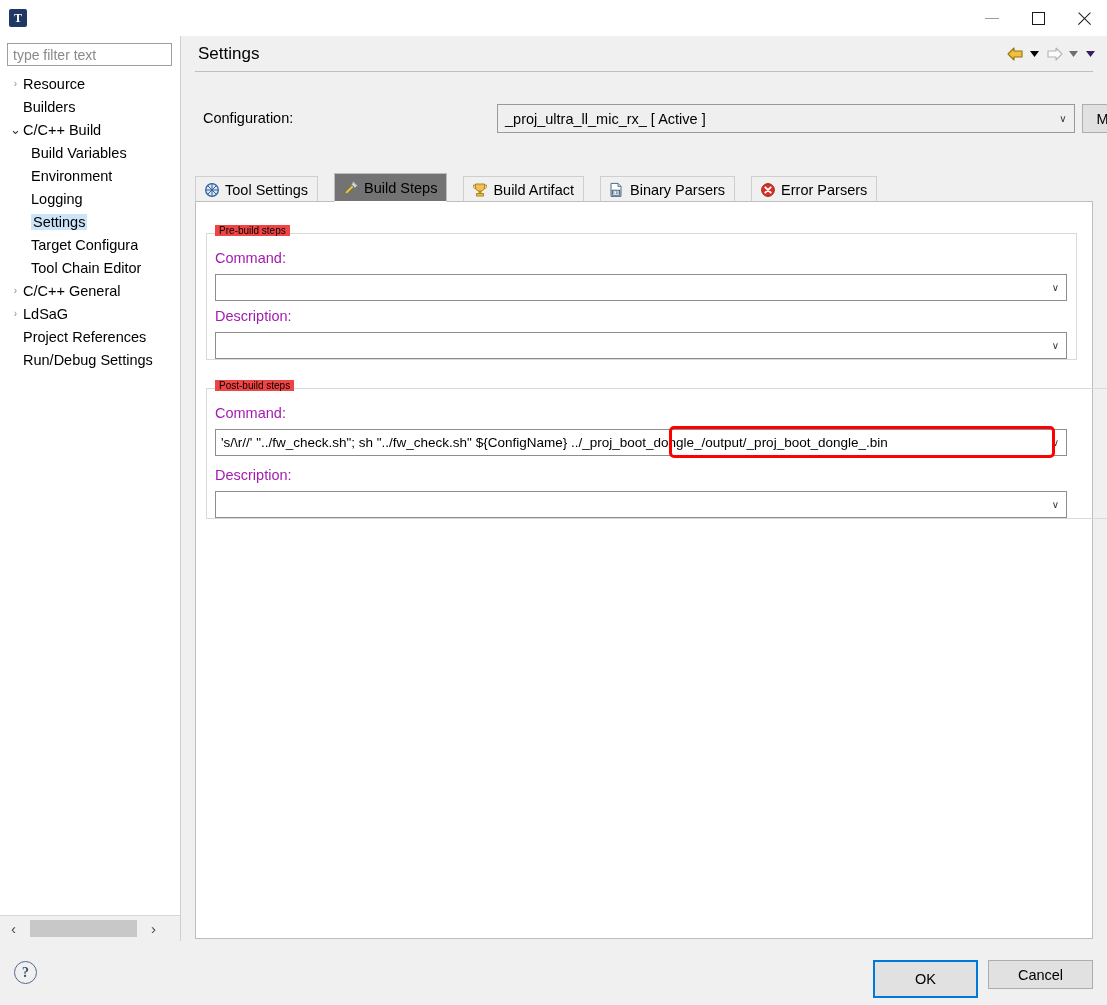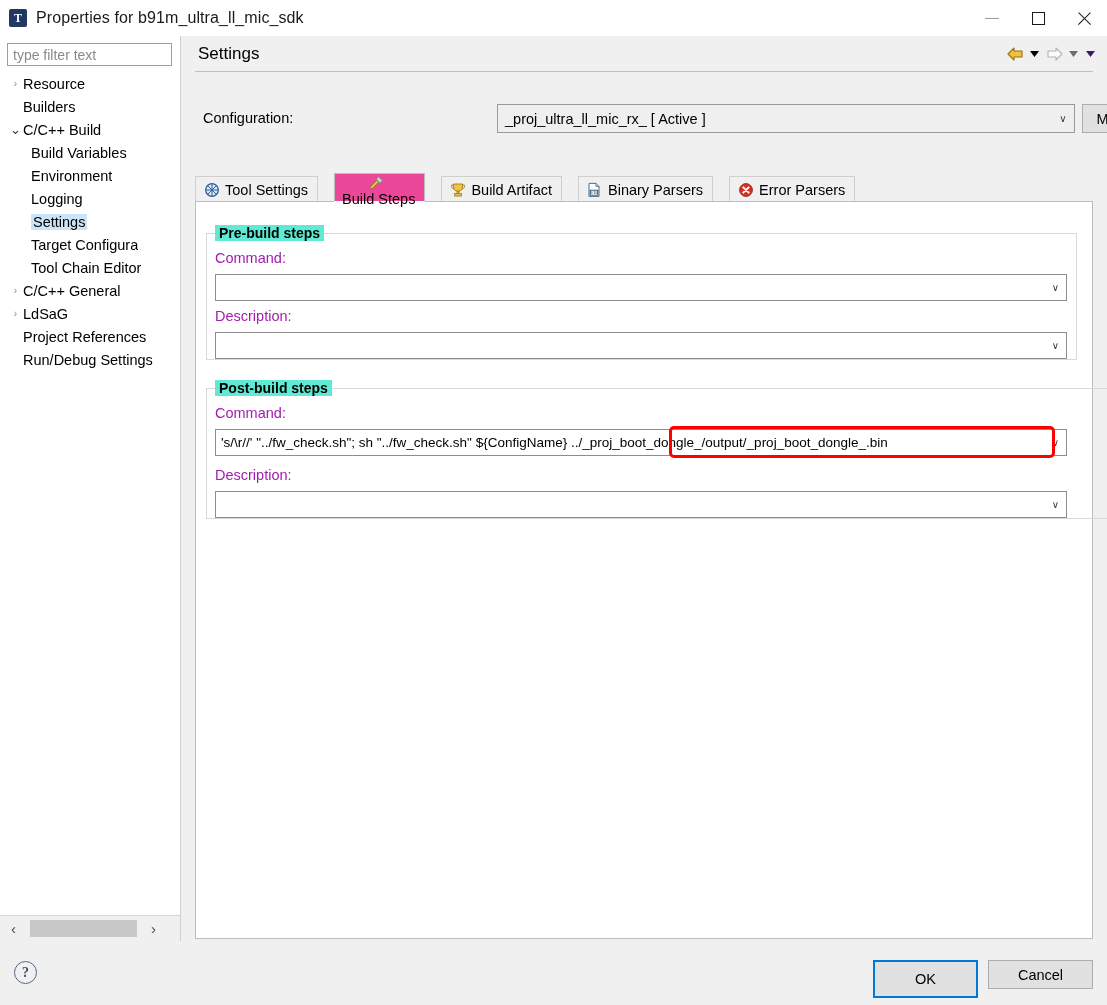--- a/index.html
+++ b/index.html
@@ -151,42 +151,42 @@
     display: flex; align-items: flex-end;
   }
   .tab {
     height: 26px; display: flex; align-items: center;
     padding: 0 9px 0 7px; font-size: 14.5px; color: #000;
     background: #f0f0f0;
     border: 1px solid #cfcfcf; border-bottom: none;
     margin-right: 16px; white-space: nowrap;
   }
   .tab.active {
-    background: #ec4899; height: 29px;
+    background: #737373; height: 29px;
     border: 1px solid #bdbdbd; border-bottom: 1px solid #ffffff;
-    position: relative; z-index: 3; flex-direction: column;
+    position: relative; z-index: 3;
   }
   .tabicon {
     width: 17px; height: 17px; margin-right: 5px;
     display: flex; align-items: center; justify-content: center;
     flex: 0 0 17px;
   }
 
   
   .tabbody {
     position: absolute; left: 14px; top: 165px; width: 898px; height: 738px;
     background: #ffffff; border: 1px solid #bdbdbd;
   }
 
   .group {
     position: absolute; border: 1px solid #d9d9d9;
   }
   .group-title {
-    position: absolute; top: -9px; left: 8px; background: #5eead4;
-    padding: 0 4px; font-size: 14px; color: #000; font-weight: bold;
+    position: absolute; top: -9px; left: 8px; background: #ef4444;
+    padding: 0 4px; font-size: 10px; color: #000;
   }
   .fieldlabel { position: absolute; font-size: 14.5px; color: #a21caf; }
 
   #group-pre  { left: 10px; top: 31px; width: 871px; height: 127px; }
   #group-post { left: 10px; top: 186px; width: 1027px; height: 131px; }
 
   .txtcombo {
     position: absolute; border: 1px solid #8d8d8d; background: #ffffff;
     display: flex; align-items: center;
     height: 27px;
@@ -227,21 +227,20 @@
   }
   #cancel-btn {
     position: absolute; left: 988px; top: 960px; width: 105px; height: 29px;
   }
 </style>
 </head>
 <body>
 
 <div class="titlebar">
   <div class="app-icon">T</div>
-  <div class="title-text">Properties for b91m_ultra_ll_mic_sdk</div>
   <div class="wincontrols">
     <div class="wc">
         <div class="wc-min"></div>
       </div>
     <div class="wc">
         <div class="wc-max"></div>
       </div>
     <div class="wc">
         <div class="wc-close"></div>
       </div>

